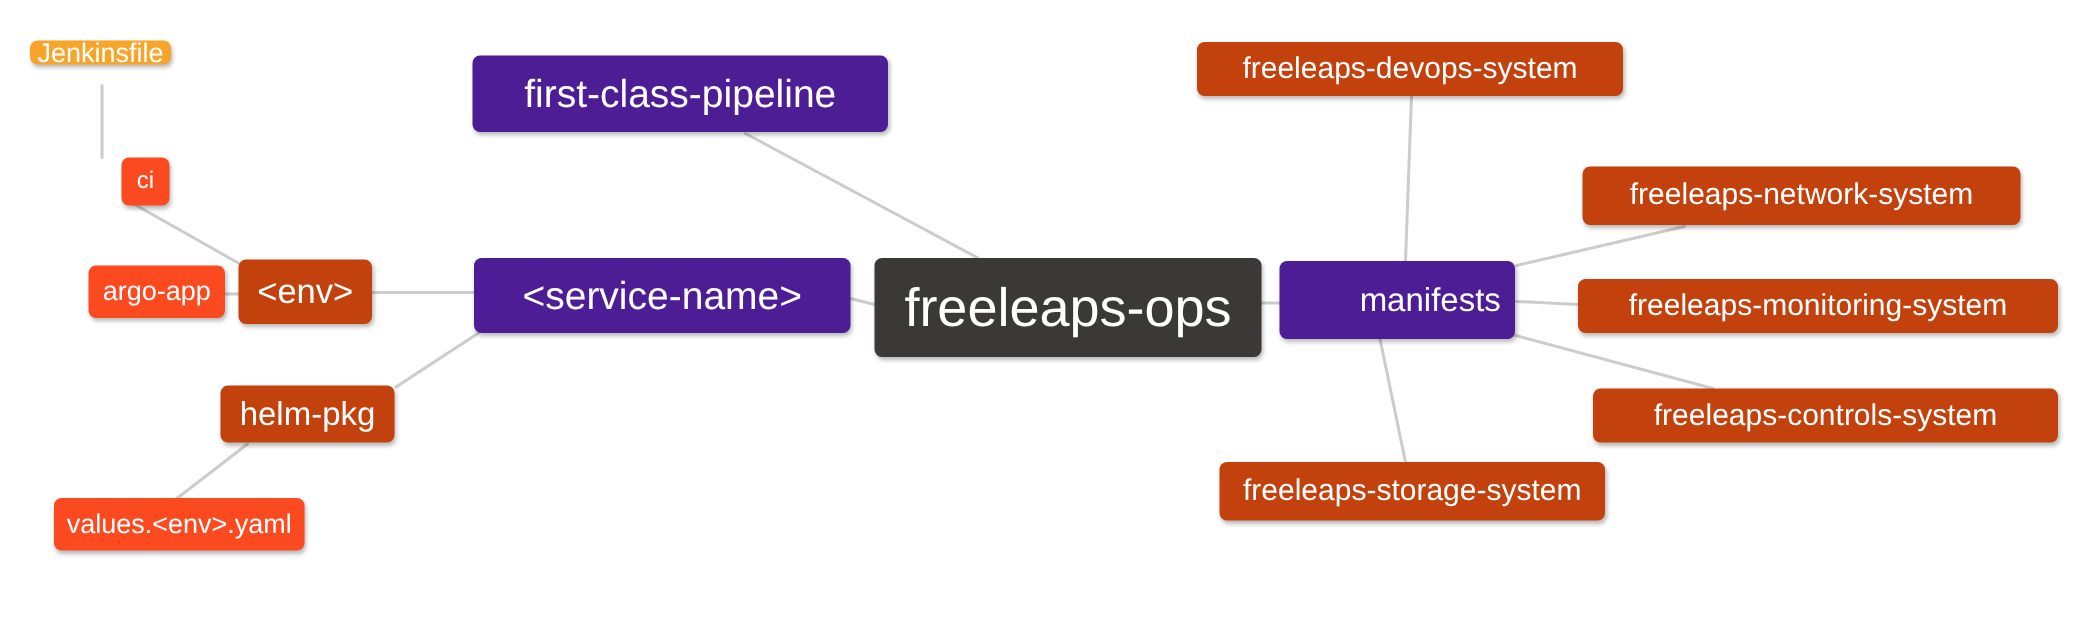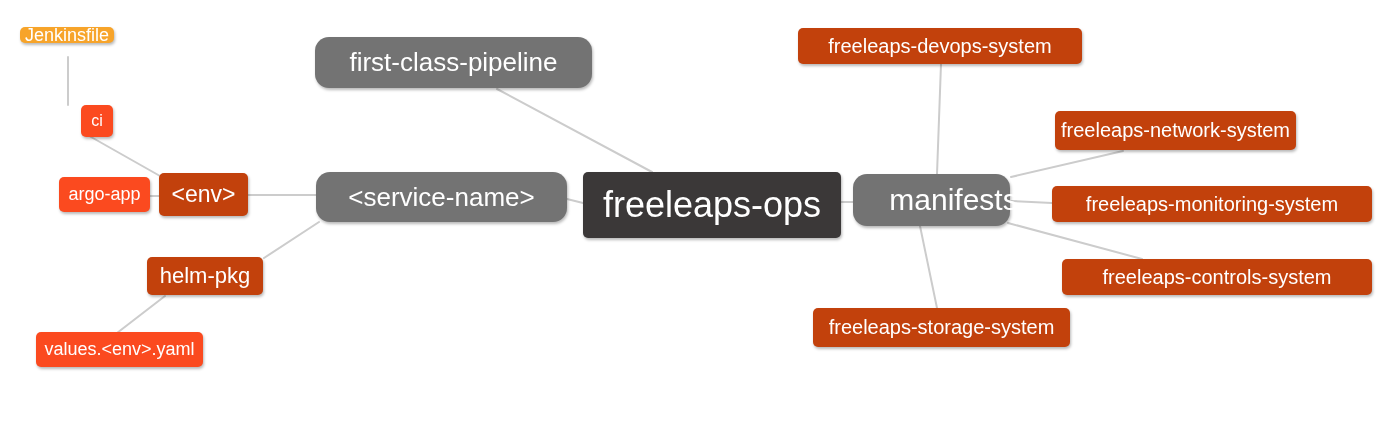--- a/index.html
+++ b/index.html
@@ -34,39 +34,39 @@
     align-items: center;
     justify-content: center;
     color: #ffffff;
     border-radius: 5px;
     box-shadow: 1px 2px 3px rgba(0,0,0,0.28);
     white-space: nowrap;
     box-sizing: border-box;
     cursor: default;
     user-select: none;
   }
-  .c-blue   { background: #737373; border-radius: 14px; }
+  .c-blue   { background: #4c1d95; }
   .c-green  { background: #c2410c; }
   .c-red    { background: #fb4a1f; margin-left: 28px; }
   .c-orange { background: #f7a42a; }
   .c-dark   { background: #3b3838; }
 
   
   .n-jenkinsfile          { left: 20px;   top: 27px;  width: 94px;  height: 16px; font-size: 18px; }
   .n-ci                   { left: 53px;   top: 105px; width: 32px;  height: 32px; font-size: 16px; }
   .n-argo-app             { left: 31px;   top: 177px; width: 91px;  height: 35px; font-size: 18px; }
   .n-env                  { left: 159px;  top: 173px; width: 89px;  height: 43px; font-size: 23px; }
   .n-helm-pkg             { left: 147px;  top: 257px; width: 116px; height: 38px; font-size: 22px; }
   .n-values-env-yaml      { left: 8px;    top: 332px; width: 167px; height: 35px; font-size: 18px; }
   .n-first-class-pipeline { left: 315px;  top: 37px;  width: 277px; height: 51px; font-size: 26px; }
   .n-service-name         { left: 316px;  top: 172px; width: 251px; height: 50px; font-size: 26px; }
   .n-freeleaps-ops        { left: 583px;  top: 172px; width: 258px; height: 66px; font-size: 36px; }
-  .n-manifests            { left: 853px;  top: 174px; width: 157px; height: 52px; font-size: 30px; padding-left: 44px; }
+  .n-manifests            { left: 853px;  top: 174px; width: 157px; height: 52px; font-size: 22px; padding-left: 44px; }
   .n-devops-system        { left: 798px;  top: 28px;  width: 284px; height: 36px; font-size: 20px; }
-  .n-network-system       { left: 1055px; top: 111px; width: 241px; height: 39px; font-size: 20px; }
+  .n-network-system       { left: 1055px; top: 111px; width: 292px; height: 39px; font-size: 20px; }
   .n-monitoring-system    { left: 1052px; top: 186px; width: 320px; height: 36px; font-size: 20px; }
   .n-controls-system      { left: 1062px; top: 259px; width: 310px; height: 36px; font-size: 20px; }
   .n-storage-system       { left: 813px;  top: 308px; width: 257px; height: 39px; font-size: 20px; text-align: right; }
 </style>
 </head>
 <body>
 
 <div class="canvas">
 
   <svg class="edges-svg" viewBox="0 0 1390 421" xmlns="http://www.w3.org/2000/svg">

